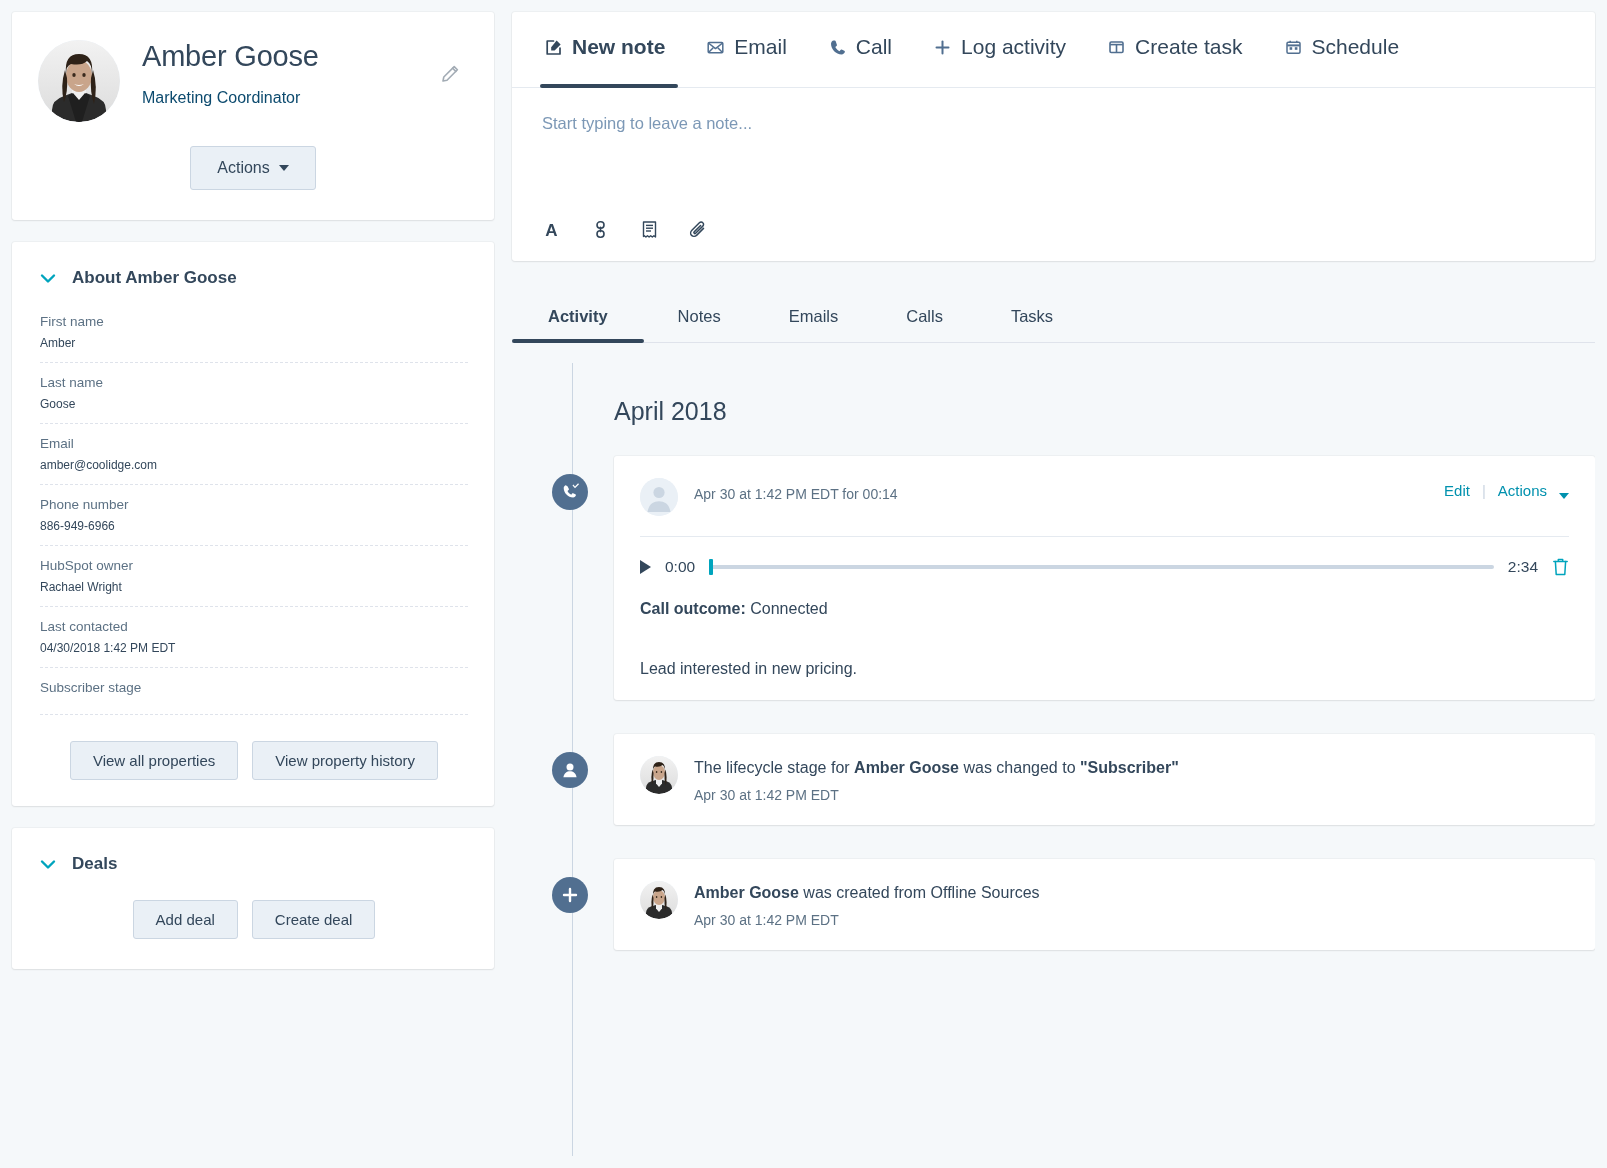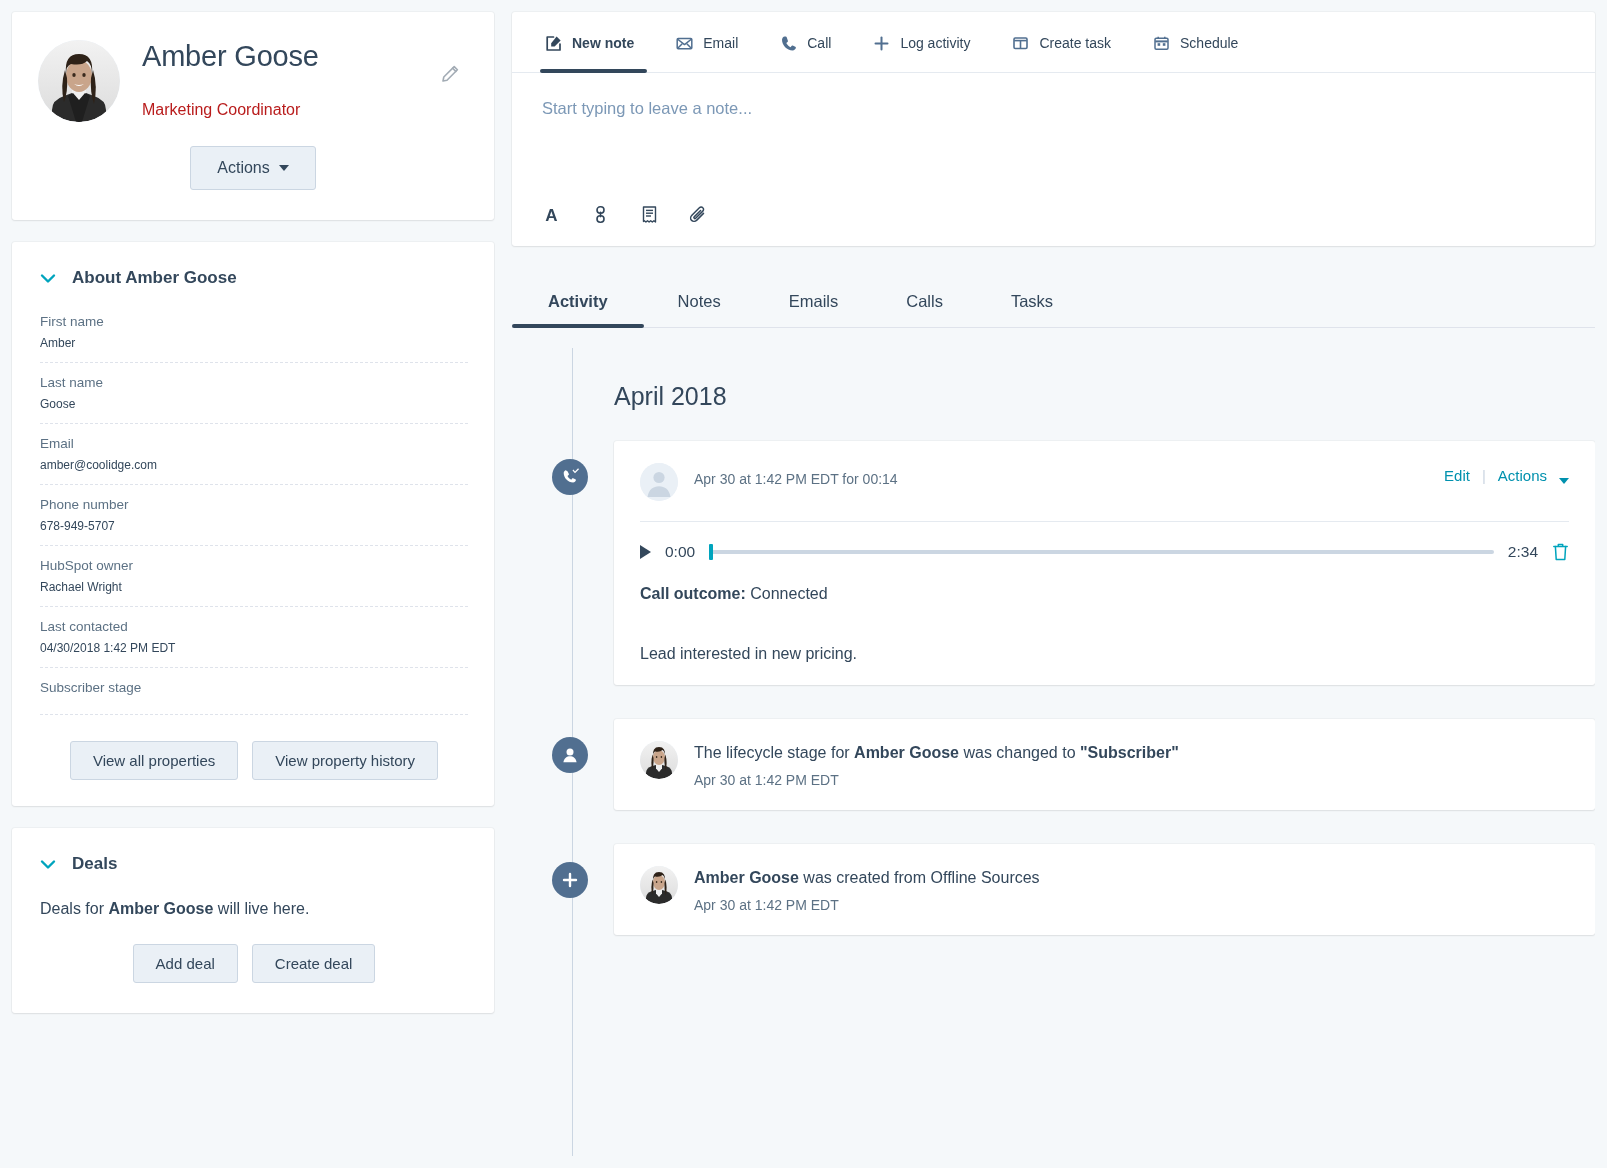--- a/index.html
+++ b/index.html
@@ -22,21 +22,21 @@
 
   
   .profile-card { padding: 28px 26px 30px 26px; position: relative; }
   .profile-top { display: flex; align-items: flex-start; gap: 22px; }
   .avatar-lg {
     width: 82px; height: 82px; border-radius: 50%;
     flex: 0 0 82px; overflow: hidden; background: #eaf0f6;
   }
   .avatar-lg svg { display:block; width:100%; height:100%; }
   .profile-name { font-size: 29px; font-weight: 400; color: #33475b; line-height: 1.15; letter-spacing: -0.2px; }
-  .profile-role { font-size: 16px; color: #b91c1c; margin-top: 28px; }
+  .profile-role { font-size: 16px; color: #0c4a6e; margin-top: 16px; }
   .pencil-btn {
     position: absolute; top: 52px; right: 34px;
     width: 20px; height: 20px; cursor: pointer; opacity: .45;
   }
   .pencil-btn svg { width: 100%; height: 100%; display:block; }
   .actions-row { display: flex; justify-content: center; margin-top: 24px; }
   .btn {
     background: #eaf0f6; color: #33475b;
     border: 1px solid #cbd6e2; border-radius: 3px;
     font-family: inherit; font-size: 15px; font-weight: 500;
@@ -66,22 +66,22 @@
   .deals-card { padding: 26px 26px 30px 28px; }
   .deals-text { font-size: 16px; color: #33475b; margin-top: 6px; }
   .deals-text b { font-weight: 700; }
 
   
   .right-col { flex: 1 1 auto; display: flex; flex-direction: column; gap: 14px; min-width: 0; }
 
   .composer { background: #fff; border-radius: 3px; box-shadow: 0 1px 2px rgba(0,0,0,0.07), 0 0 0 1px rgba(0,0,0,0.03); }
   .composer-tabs { display: flex; align-items: center; gap: 0; padding: 0 28px; border-bottom: 1px solid #e5eaf0; }
   .ctab {
-    display: flex; align-items: flex-start; gap: 10px;
-    padding: 23px 21px 20px 21px; font-size: 14px; color: #33475b;
+    display: flex; align-items: center; gap: 10px;
+    padding: 23px 21px 28px 21px; font-size: 21px; color: #33475b;
     cursor: pointer; position: relative; white-space: nowrap;
   }
   .ctab:first-child { padding-left: 5px; }
   .ctab.active { font-weight: 700; }
   .ctab.active:after {
     content: ""; position: absolute; left: 0; right: 8px; bottom: -1px;
     height: 4px; background: #33475b; border-radius: 2px;
   }
   .ctab .ic { width: 17px; height: 17px; flex: 0 0 17px; color: #516f90; display:block; }
   .ctab.active .ic { color: #33475b; }
@@ -215,21 +215,21 @@
       <div class="prop">
         <div class="prop-label">Last name</div>
         <div class="prop-value">Goose</div>
       </div>
       <div class="prop">
         <div class="prop-label">Email</div>
         <div class="prop-value">amber@coolidge.com</div>
       </div>
       <div class="prop">
         <div class="prop-label">Phone number</div>
-        <div class="prop-value">678-949-5707</div>
+        <div class="prop-value">886-949-6966</div>
       </div>
       <div class="prop">
         <div class="prop-label">HubSpot owner</div>
         <div class="prop-value">Rachael Wright</div>
       </div>
       <div class="prop">
         <div class="prop-label">Last contacted</div>
         <div class="prop-value">04/30/2018 1:42 PM EDT</div>
       </div>
       <div class="prop">
@@ -243,23 +243,20 @@
     </div>
 
     <div class="card deals-card">
       <div class="section-head">
         <span class="chev">
           <svg viewBox="0 0 16 11" fill="none" stroke="currentColor" stroke-width="2.4" stroke-linecap="round" stroke-linejoin="round">
               <path d="M2 2.5 L8 8.5 L14 2.5"></path>
             </svg>
         </span>
         <span class="section-title">Deals</span>
-      </div>
-      <div class="deals-text">
-        <span>Deals for </span><b>Amber Goose</b><span> will live here.</span>
       </div>
       <div class="btn-row">
         <button class="btn">Add deal</button>
         <button class="btn">Create deal</button>
       </div>
     </div>
   </div>
 
   <div class="right-col">
 

